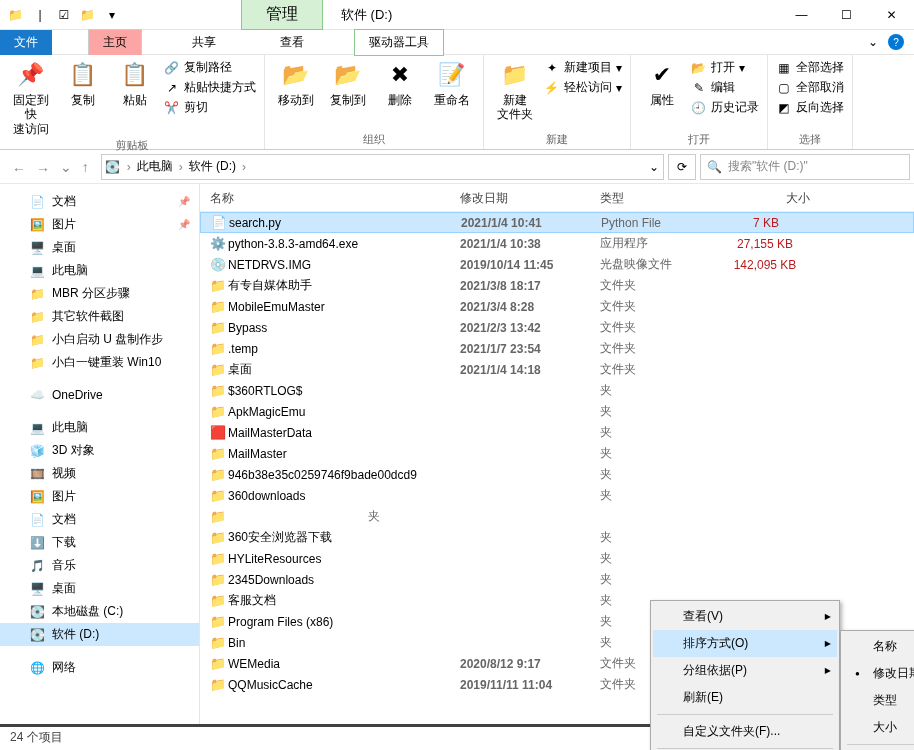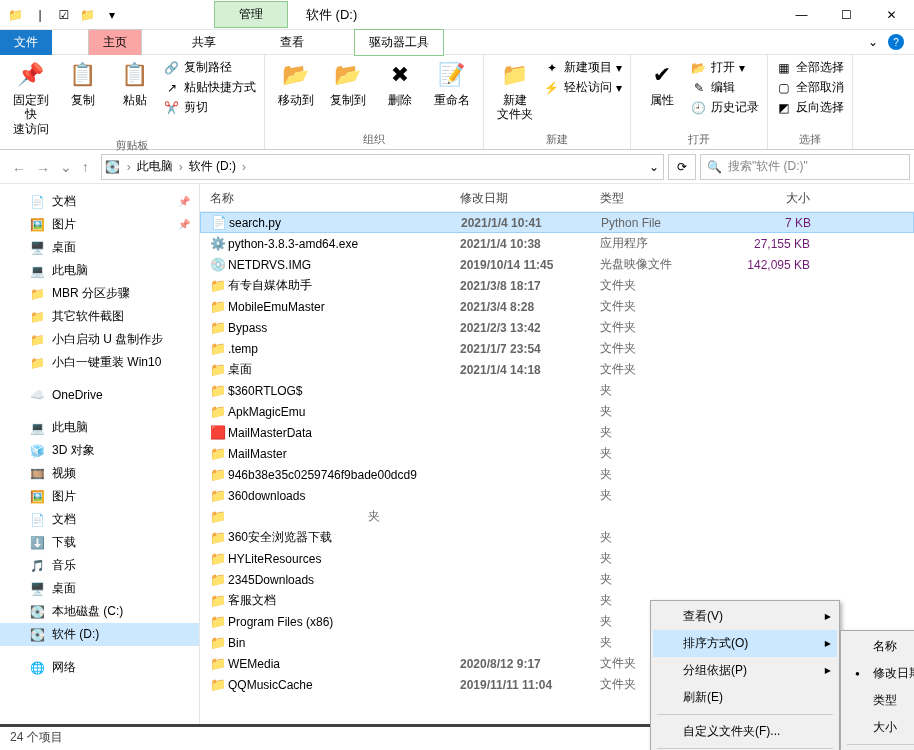--- a/index.html
+++ b/index.html
@@ -1,20 +1,20 @@
 <!DOCTYPE html>
 <html><head>
 <meta charset="utf-8">
 <style>
 * { margin: 0; padding: 0; box-sizing: border-box; font-family: "Microsoft YaHei", "Segoe UI", sans-serif; font-size: 12px; }
 body { background: #fff; width: 914px; height: 750px; overflow: hidden; position: relative; }
 .titlebar { display: flex; align-items: center; height: 30px; border-bottom: 1px solid #e5e5e5; }
 .titlebar-icons { display: flex; gap: 8px; padding: 0 8px; align-items: center; }
 .titlebar-icons span { width: 16px; height: 16px; display: inline-flex; align-items: center; justify-content: center; }
-.title-tab { padding: 4px 24px; background: #d5f0d5; border: 1px solid #8cc98c; margin-left: 86px; font-size: 12px; }
+.title-tab { padding: 4px 24px; background: #d5f0d5; border: 1px solid #8cc98c; margin-left: 113px; font-size: 16px; }
 .title-text { margin-left: 18px; font-size: 13px; }
 .win-controls { margin-left: auto; display: flex; }
 .win-btn { width: 45px; height: 30px; display: flex; align-items: center; justify-content: center; cursor: pointer; }
 .menu-row { display: flex; align-items: center; height: 25px; border-bottom: 1px solid #e5e5e5; gap: 36px; }
 .menu-tab { padding: 4px 14px; cursor: pointer; }
 .menu-tab.file { background: #1979ca; color: #fff; }
 .menu-tab.active { background: #fca5a5; border: 1px solid #ccc; border-bottom: none; }
 .sub-tab { padding: 4px 14px; border: 1px solid #8cc98c; background: #fff; }
 .ribbon-help { margin-left: auto; display: flex; gap: 10px; padding-right: 10px; align-items: center; }
 .help-circle { width: 16px; height: 16px; border-radius: 50%; background: #0078d7; color: #fff; display: inline-flex; align-items: center; justify-content: center; font-size: 10px; }
@@ -48,21 +48,21 @@
 .col-date { width: 140px; }
 .col-type { width: 120px; }
 .col-size { width: 90px; text-align: right; }
 .file-list { flex: 1; overflow: hidden; }
 .file-row { display: flex; padding: 2px 10px; align-items: center; cursor: pointer; }
 .file-row.sel { background: #cce8ff; border: 1px solid #99d1ff; }
 .file-row .ficon { width: 18px; font-size: 13px; }
 .file-row .fname { width: 232px; white-space: nowrap; overflow: hidden; text-overflow: ellipsis; }
 .file-row .fdate { width: 140px; color: #666; font-weight: bold; }
 .file-row .ftype { width: 120px; color: #666; }
-.file-row .fsize { width: 90px; text-align: right; color: #701a75; }
+.file-row .fsize { width: 90px; text-align: center; color: #b91c1c; }
 .status-bar { height: 24px; border-top: 3px solid #404040; padding: 3px 10px; color: #444; display:flex; align-items:center; }
 .context-menu { position: absolute; background: #f0f0f0; border: 1px solid #aaa; box-shadow: 2px 2px 4px rgba(0,0,0,0.3); padding: 2px; z-index: 100; }
 .ctx-item { display: flex; align-items: center; padding: 5px 24px 5px 30px; cursor: pointer; position: relative; white-space: nowrap; }
 .ctx-item.sel { background: #cce8ff; }
 .ctx-sub::after { content: "▶"; position: absolute; right: 6px; font-size: 8px; }
 .ctx-sep { height: 1px; background: #ccc; margin: 3px 4px; }
 .ctx-dot::before { content: "●"; position: absolute; left: 12px; font-size: 8px; }
 .menu1 { left: 450px; top: 416px; width: 190px; }
 .menu2 { left: 640px; top: 446px; width: 150px; }
 </style>

